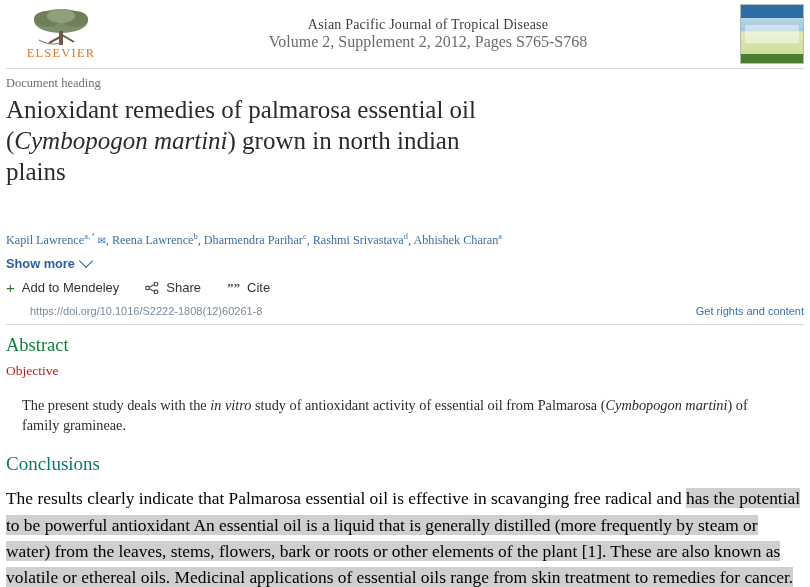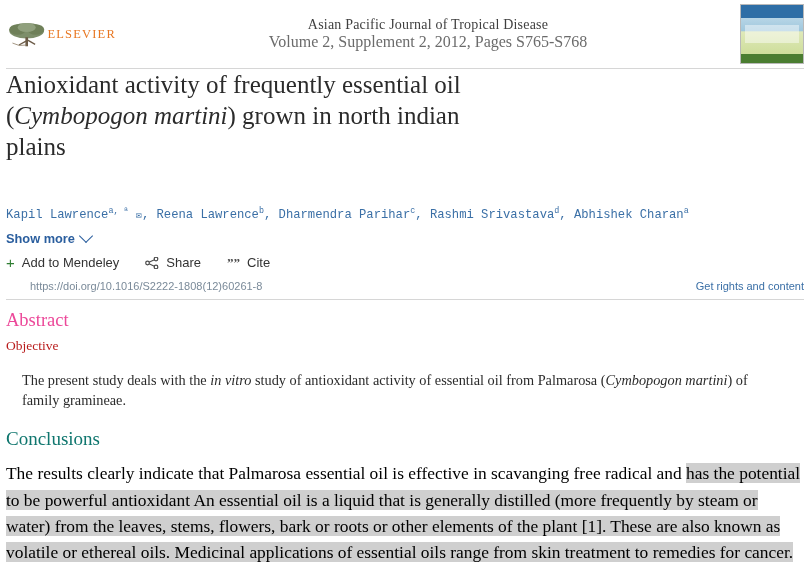--- a/index.html
+++ b/index.html
@@ -26,20 +26,21 @@
   .header {
     display: flex;
     align-items: center;
     height: 64px;
     padding-top: 2px;
   }
   .elsevier-logo {
     width: 110px;
     height: 58px;
     display: flex;
+    flex-direction: column;
     align-items: center;
     justify-content: center;
     border-right: 0px solid transparent;
   }
   .elsevier-tree {
     width: 64px;
     height: 38px;
   }
   .elsevier-word {
     font-family: "Liberation Serif", serif;
@@ -107,21 +108,21 @@
     font-family: "Liberation Serif", serif;
     font-size: 25px;
     line-height: 1.24;
     color: #2b2b2b;
     margin: 0 0 6px 0;
     font-weight: normal;
   }
   .article-title i { font-style: italic; }
 
   .authors {
-    font-family: Liberation Mono, monospace;
+    font-family: Liberation Serif, serif;
     font-size: 12.2px;
     color: #3a6fa6;
     line-height: 1.35;
     margin-bottom: 5px;
     margin-top: 44px;
   }
   .authors sup {
     font-size: 8.4px;
     vertical-align: super;
   }
@@ -188,21 +189,21 @@
     padding-bottom: 5px;
     margin-left: 24px;
   }
   .doi-link { color: #7a8a99; }
   .rights-link { color: #3a6fa6; }
 
   
   .abstract-h {
     font-family: "Liberation Serif", serif;
     font-size: 18.5px;
-    color: #ec4899;
+    color: #15803d;
     margin: 10px 0 7px 0;
     font-weight: normal;
   }
   .sec-h {
     font-family: "Liberation Serif", serif;
     font-size: 13.5px;
     color: #b91c1c;
     margin: 0 0 2px 0;
     font-weight: normal;
   }
@@ -263,23 +264,24 @@
     <div class="cover-thumb">
       <div class="cover-bar"></div>
       <div class="cover-mid"></div>
       <div class="cover-bar2"></div>
     </div>
   </div>
 
   <div class="rule"></div>
 
   
+  <div class="doc-heading-label">Document heading</div>
 
   <h1 class="article-title">
-    <span>Anioxidant activity of frequently essential oil</span><br>
+    <span>Anioxidant remedies of palmarosa essential oil</span><br>
     <span>(</span><i>Cymbopogon martini</i><span>) grown in north indian</span><br>
     <span>plains</span>
   </h1>
 
   <div class="authors">
     <span><span>Kapil Lawrence</span><sup>a, ª</sup> <span class="env-icon">✉</span></span>,
     <span><span>Reena Lawrence</span><sup>b</sup></span>,
     <span><span>Dharmendra Parihar</span><sup>c</sup></span>,
     <span><span>Rashmi Srivastava</span><sup>d</sup></span>,
     <span><span>Abhishek Charan</span><sup>a</sup></span>

